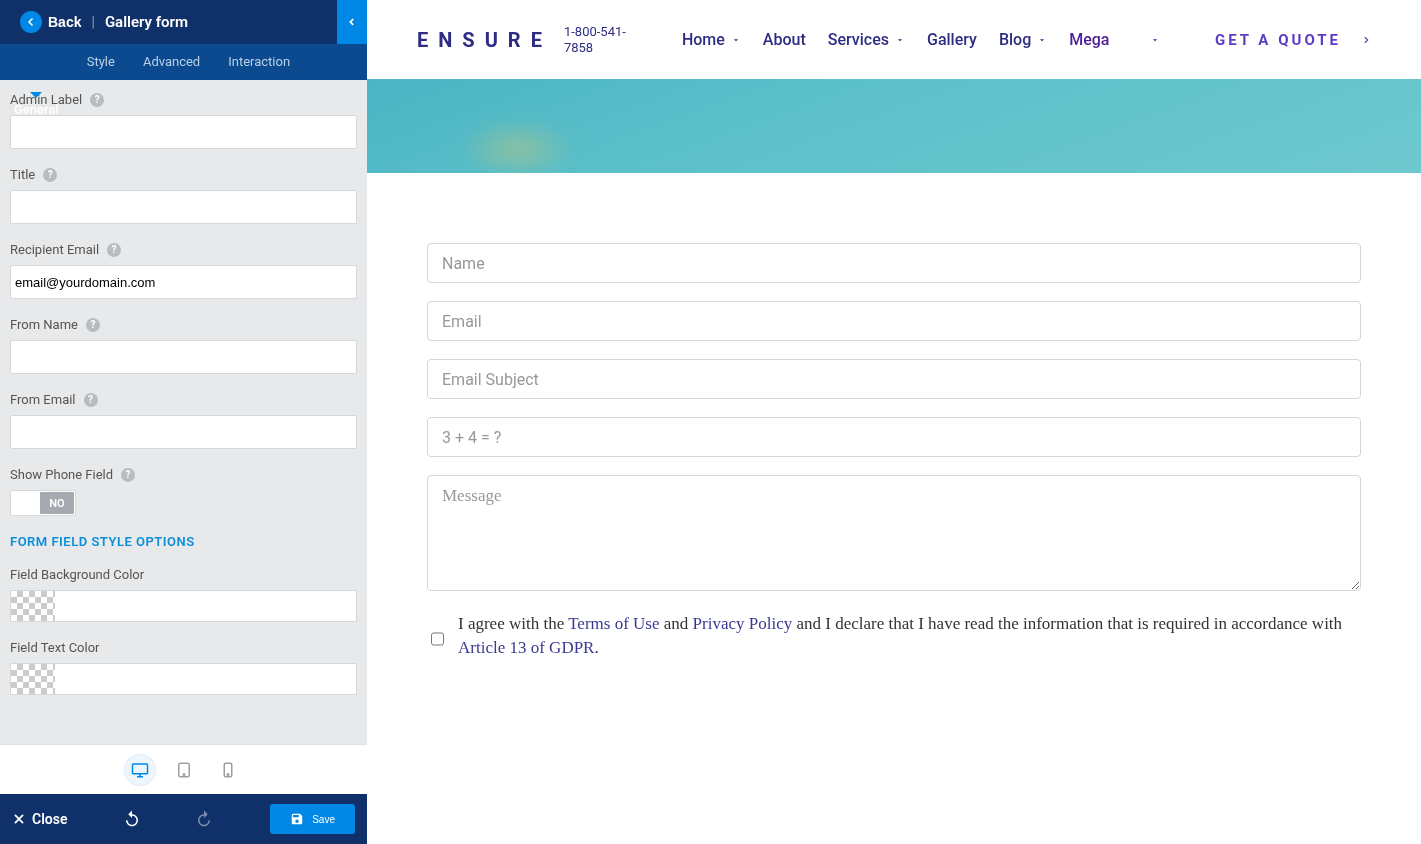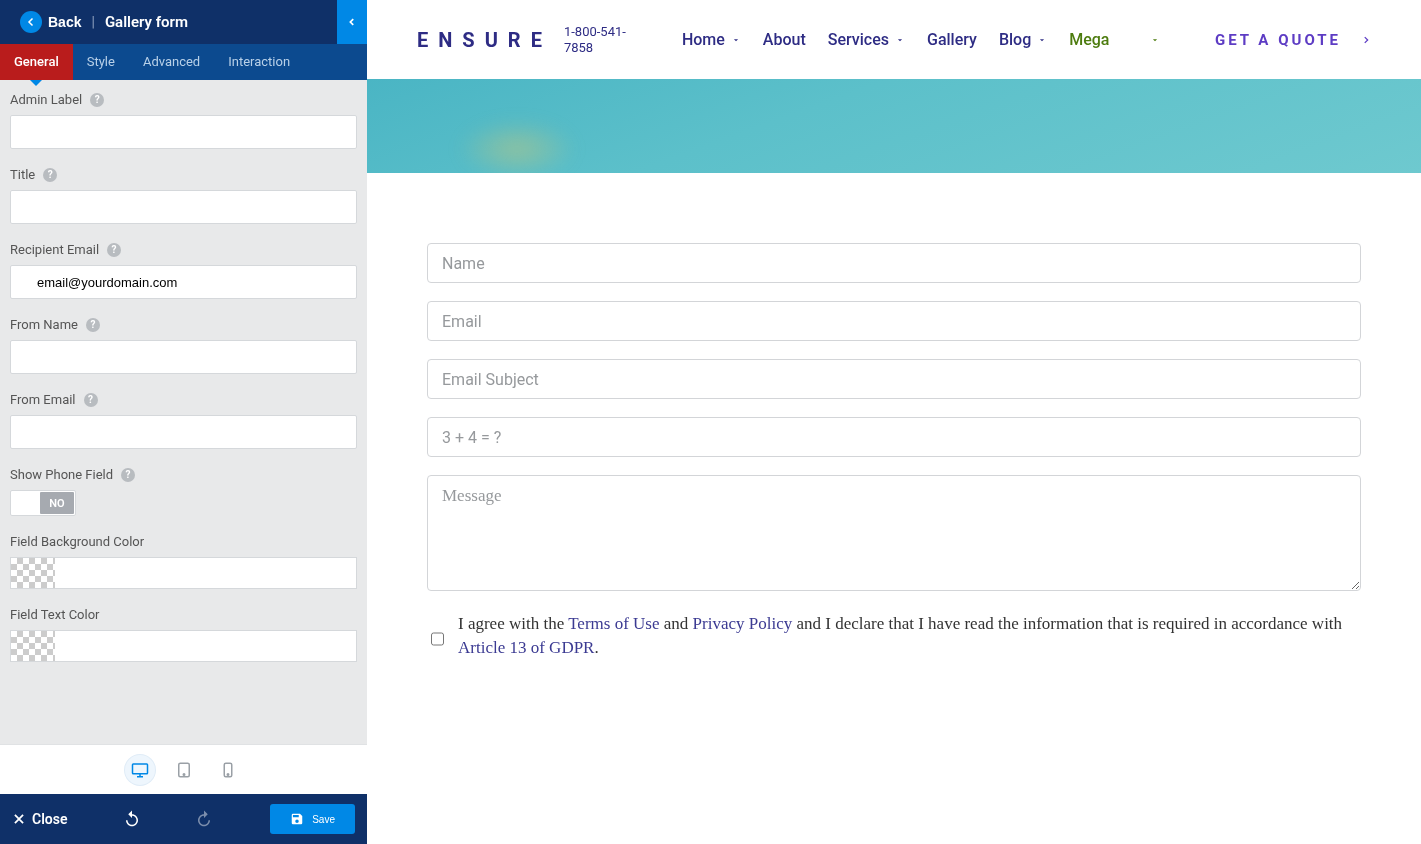--- a/index.html
+++ b/index.html
@@ -12,32 +12,32 @@
 .back-btn { display: flex; align-items: center; gap: 6px; background: transparent; border: none; color: #fff; font-size: 14px; cursor: pointer; font-weight: 600;}
 .back-circle { width: 22px; height: 22px; border-radius: 50%; background: #0088e6; display: flex; align-items: center; justify-content: center; }
 .back-circle svg { width: 12px; height: 12px; }
 .header-sep { color: #8da0bd; margin: 0 10px; }
 .header-title { font-weight: 600; font-size: 15px; }
 .collapse-handle { width: 30px; height: 44px; background: #0088e6; position: absolute; right: 0; top: 0; display: flex; align-items: center; justify-content: center; cursor: pointer; }
 .collapse-handle svg { width: 10px; height: 10px; color: #fff; }
 
 .tabs { display: flex; background: #0c4a8f; height: 36px; }
 .tab { padding: 0 14px; color: #b8d0e8; font-size: 13px; line-height: 36px; cursor: pointer; position: relative; }
-.tab.active { background: #b91c1c; color: #fff; font-weight: 500; }
+.tab.active { background: #15803d; color: #fff; font-weight: 500; margin-top: 48px; }
 .tab.active::after { content: ""; position: absolute; bottom: -6px; left: 50%; transform: translateX(-50%); border-left: 6px solid transparent; border-right: 6px solid transparent; border-top: 6px solid #0088e6; }
 
 .panel-scroll { flex: 1; overflow-y: auto; padding: 12px 10px 0 10px; border-radius: 27px; }
 .panel-scroll::-webkit-scrollbar { width: 14px; }
 .panel-scroll::-webkit-scrollbar-track { background: #e8e9ea; }
 .panel-scroll::-webkit-scrollbar-thumb { background: #a0a4a8; border-radius: 3px; }
 
 .field-group { margin-bottom: 18px; }
 .field-label { color: #555; font-size: 13px; display: flex; align-items: center; gap: 8px; margin-bottom: 8px; }
 .help-icon { width: 14px; height: 14px; border-radius: 50%; background: #b8bcc0; color: #fff; display: inline-flex; align-items: center; justify-content: center; font-size: 10px; font-weight: bold; cursor: help; }
-.text-input { width: 100%; height: 34px; border: 1px solid #d5d8db; border-radius: 2px; padding: 0 26px; font-size: 13px; background: #fff; }
+.text-input { width: 100%; height: 34px; border: 1px solid #d5d8db; border-radius: 2px; padding: 0 4px; font-size: 13px; background: #fff; }
 .section-heading { color: #0b8fdb; font-size: 13px; font-weight: 600; letter-spacing: 0.5px; margin: 8px 0 18px; }
 
 .toggle { width: 66px; height: 26px; background: #fff; border: 1px solid #d5d8db; border-radius: 2px; position: relative; cursor: pointer; display: flex; align-items: center; justify-content: flex-end; }
 .toggle .knob-no { width: 34px; height: 22px; background: #a6aab0; color: #fff; font-size: 11px; display: flex; align-items: center; justify-content: center; margin-left: auto; margin-right: 1px; border-radius: 1px; font-weight: 600;}
 
 .color-input { width: 100%; height: 32px; background: #fff; border: 1px solid #d5d8db; display:flex; align-items:center; padding:0;}
 .checker { width: 44px; height: 100%; background: repeating-conic-gradient(#ccc 0% 25%, #fff 0% 50%) 0 0/12px 12px; }
 
 .device-bar { height: 50px; background: #fff; border-top: 1px solid #e0e2e4; display: flex; align-items: center; justify-content: center; gap: 14px; }
 .device-btn { width: 30px; height: 30px; display: flex; align-items: center; justify-content: center; color: #9aa0a6; cursor: pointer; border-radius: 50%;}
@@ -57,21 +57,21 @@
 
 .preview { flex: 1; background: #fff; overflow-y: auto; position: relative;}
 .preview::-webkit-scrollbar{width:16px;}
 .preview::-webkit-scrollbar-track{background:#f1f1f1;}
 .preview::-webkit-scrollbar-thumb{background:#c1c1c1;}
 .site-header { padding: 24px 50px; display: flex; align-items: center; background:#fff;}
 .logo { color: #2e2c84; font-weight: 700; letter-spacing: 10px; font-size: 20px;}
 .phone { color: #2e2c84; font-size: 13px; margin-left: 12px; line-height: 1.2; max-width:80px;}
 .nav { display: flex; gap: 22px; margin-left: 38px; align-items: center;}
 .nav-item { color: #2e2c84; font-size: 16px; font-weight: 500; display: flex; align-items: center; gap: 6px; cursor:pointer;}
-.nav-item.purple { color: #4d7c0f; gap: 41px; }
+.nav-item.purple { color: #4c1d95; gap: 41px; }
 .chev { width: 10px; height: 10px;}
 .cta { margin-left: auto; color: #5d3cc4; font-weight: 700; letter-spacing: 3px; font-size: 15px; display:flex; align-items:center; gap:20px;}
 .cta svg{width:10px;height:10px;}
 
 .hero { height: 94px; background: linear-gradient(160deg, #4ab5c4 0%, #5cc0ca 40%, #6ec9cf 100%); position:relative; overflow:hidden;}
 .cloud{position:absolute; width:120px; height:60px; background:radial-gradient(ellipse at center, rgba(200,200,120,.5) 0%, transparent 70%); left:90px; top:40px; filter:blur(8px);}
 
 .form-area { padding: 70px 60px 60px; }
 .finput { width: 100%; height: 40px; border: 1px solid #d3d5d8; border-radius: 4px; padding: 0 14px; font-size: 16px; color: #666; margin-bottom: 18px; font-family: inherit;}
 .finput::placeholder { color: #96999c; }
@@ -155,20 +155,21 @@
       <div class="field-group">
         <div class="field-label">
             <span>Show Phone Field</span>
             <span class="help-icon">?</span>
           </div>
         <div class="toggle">
             <div class="knob-no">NO</div>
           </div>
       </div>
 
+      <div class="section-heading">FORM FIELD STYLE OPTIONS</div>
 
       <div class="field-group">
         <div class="field-label">
             <span>Field Background Color</span>
           </div>
         <div class="color-input">
             <div class="checker"></div>
           </div>
       </div>
       <div class="field-group" style="margin-bottom:4px;">

